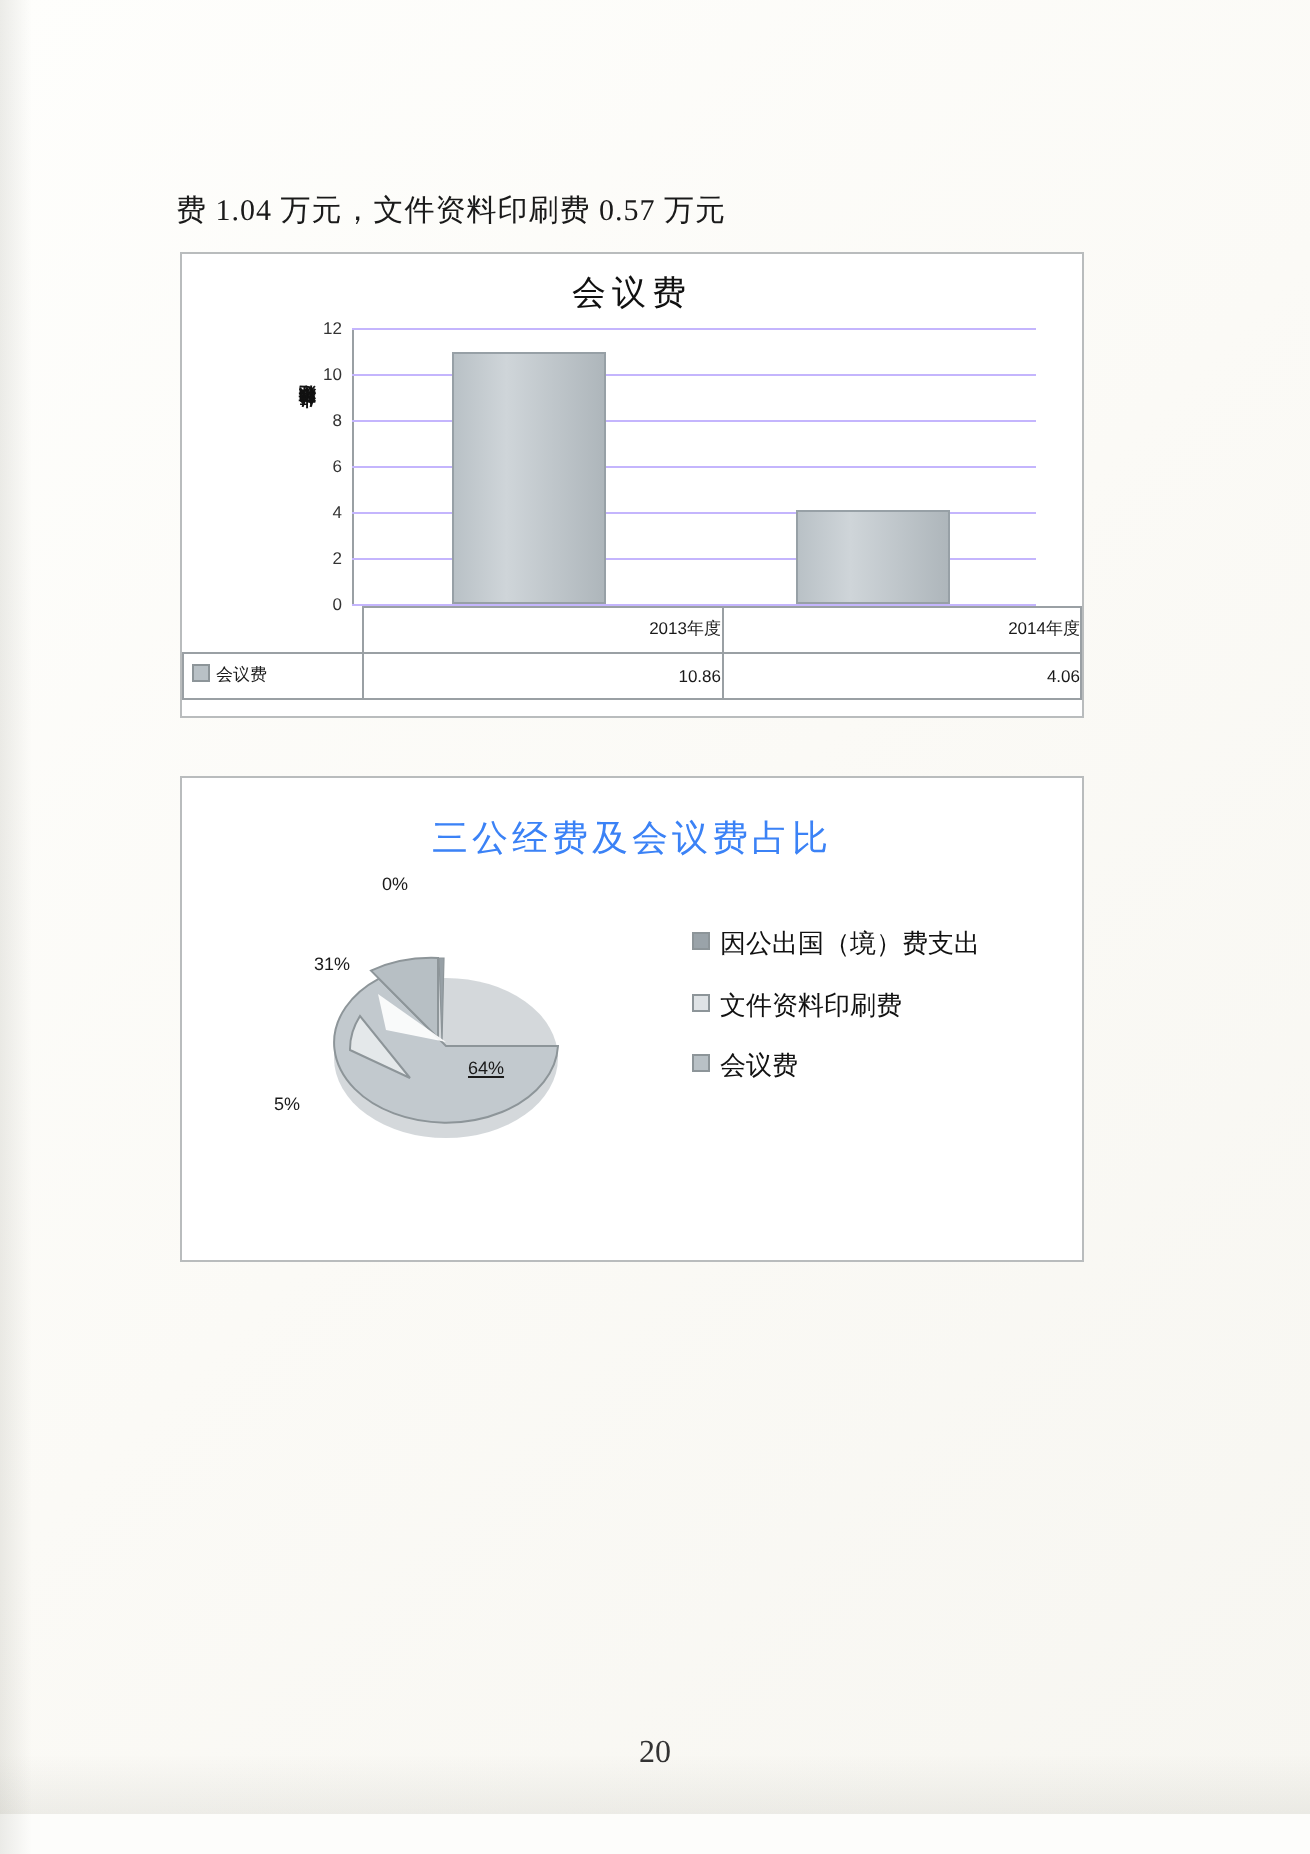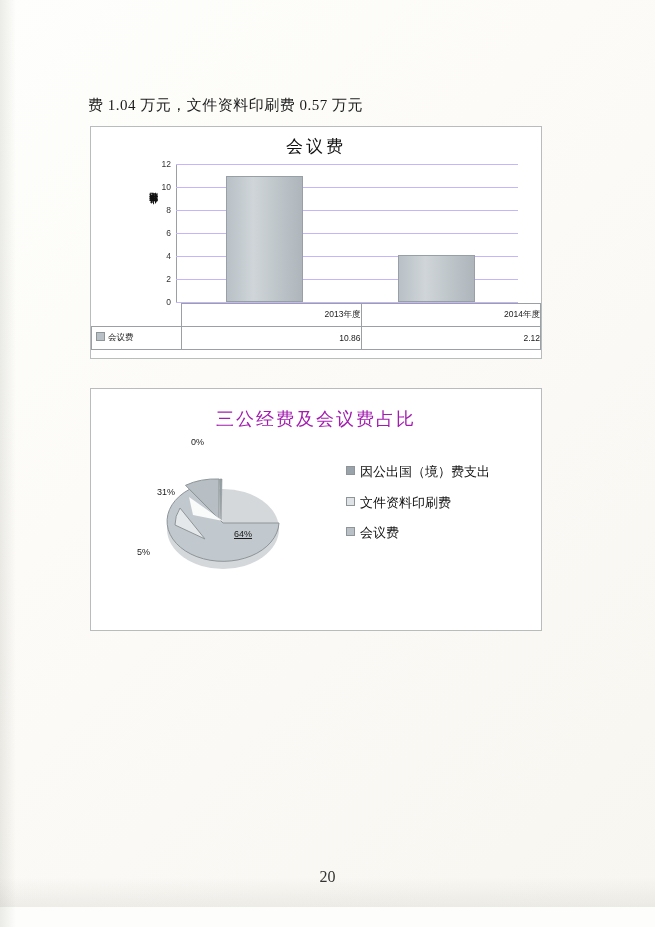--- a/index.html
+++ b/index.html
@@ -164,21 +164,21 @@
     background: #ffffff;
     box-sizing: border-box;
   }
   .pie-title {
     position: absolute;
     top: 18px;
     left: 0;
     width: 100%;
     text-align: center;
     font-size: 18px;
-    color: #a21caf;
+    color: #3b82f6;
     letter-spacing: 2px;
     font-family: Liberation Sans, sans-serif;
   }
   .pie-wrap {
     position: absolute;
     left: 40px;
     top: 62px;
     width: 180px;
     height: 140px;
   }
@@ -299,21 +299,21 @@
           <tr>
         <td class="series-cell" style="border-left:none;border-right:1px solid #9aa0a4;border-top:none;border-bottom:none;"></td>
         <td class="cat-label">2013年度</td>
         <td class="cat-label">2014年度</td>
       </tr>
       <tr>
         <td class="series-cell">
           <span class="swatch"></span><span>会议费</span>
         </td>
         <td>10.86</td>
-        <td>2.12</td>
+        <td>4.06</td>
       </tr>
     </tbody>
       </table>
   </div>
 
   <div class="pie-chart-box">
 
     <div class="pie-title">三公经费及会议费占比</div>
 
     <div class="pie-wrap">
@@ -326,21 +326,21 @@
         <path d="M88 68 L54.5 34.3 A56 40 0 0 1 88 28 Z" fill="#b7bfc4" stroke="#8d9599" stroke-width="1"></path>
 
         <path d="M74 88 L44 74 A56 40 0 0 1 49 57 Z" fill="#e4e8ea" stroke="#8d9599" stroke-width="1"></path>
 
         <path d="M90 70 L88.5 28 L91 28 Z" fill="#97a0a6" stroke="#8d9599" stroke-width="0.6"></path>
 
         <path d="M92 70 L58 46 L62 64 Z" fill="#ffffff" opacity="0.9"></path>
       </svg>
 
       <span class="pie-label" style="left:60px; top:-14px;">0%</span>
-      <span class="pie-label" style="left:26px; top:36px;">31%</span>
+      <span class="pie-label" style="left:26px; top:26px;">31%</span>
       <span class="pie-label" style="left:6px; top:96px;">5%</span>
       <span class="pie-label" style="left:103px; top:78px;text-decoration:underline;">64%</span>
     </div>
 
     <div class="legend">
       <div class="legend-item">
         <span class="legend-swatch" style="background:#9aa3a9;"></span>
         <span class="legend-label">因公出国（境）费支出</span>
       </div>
       <div class="legend-item">

